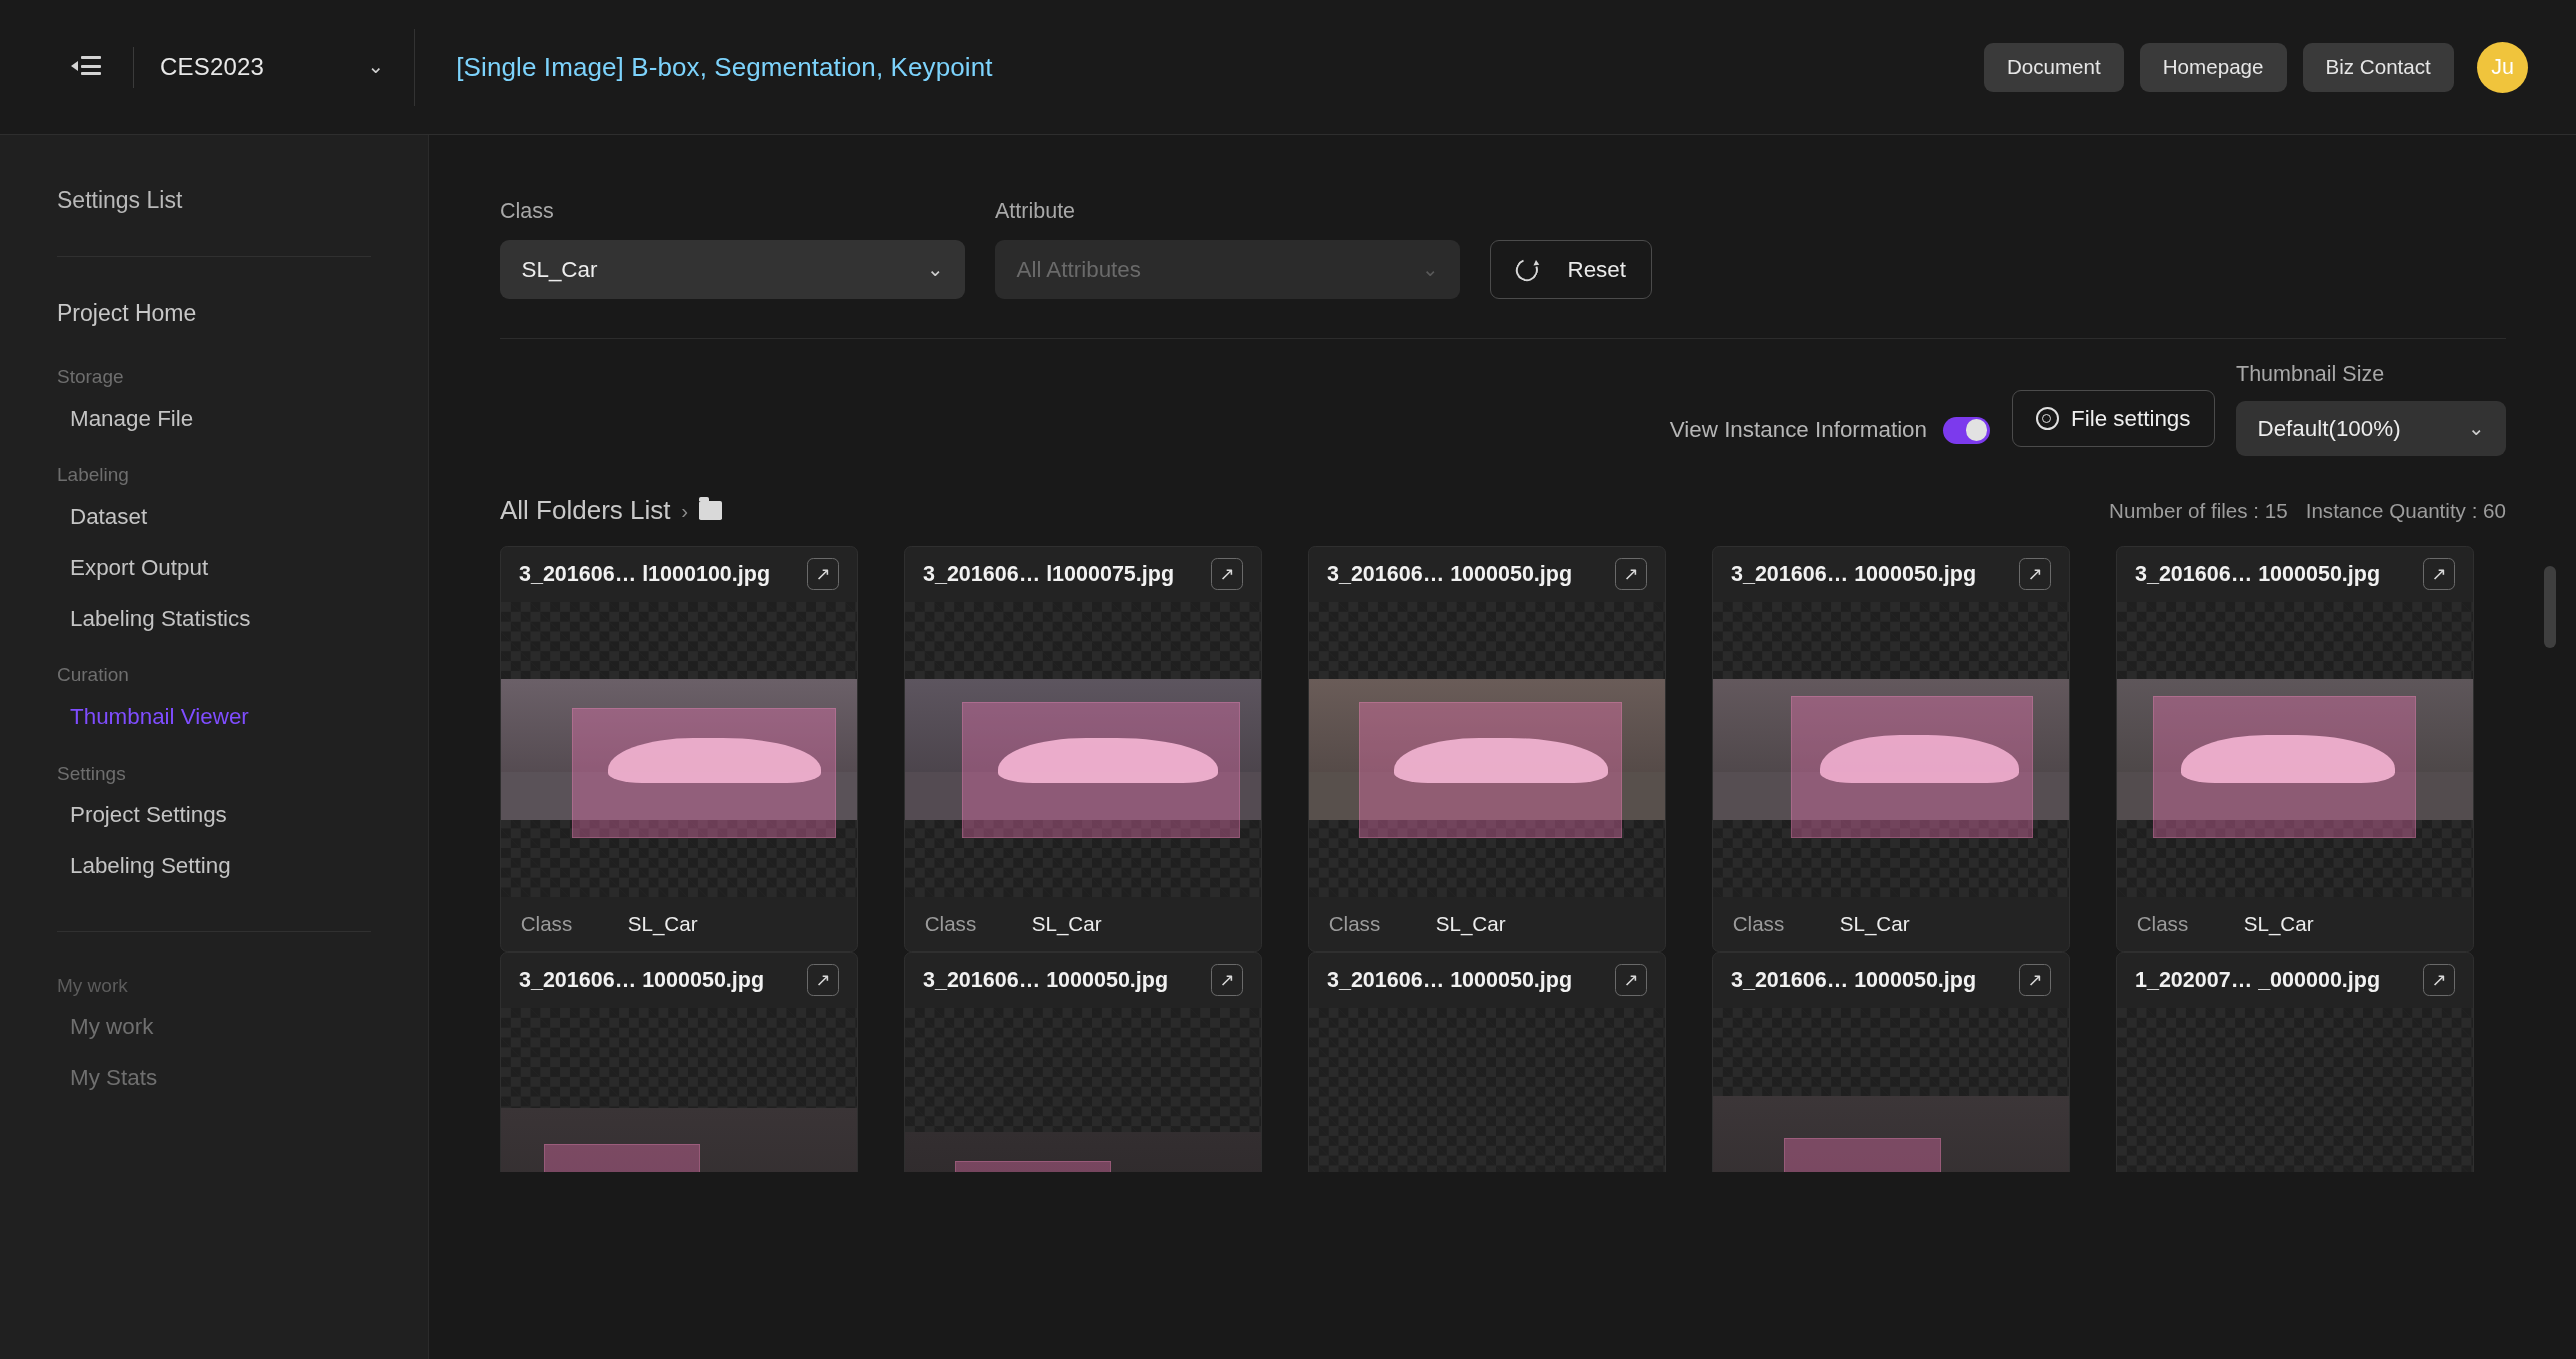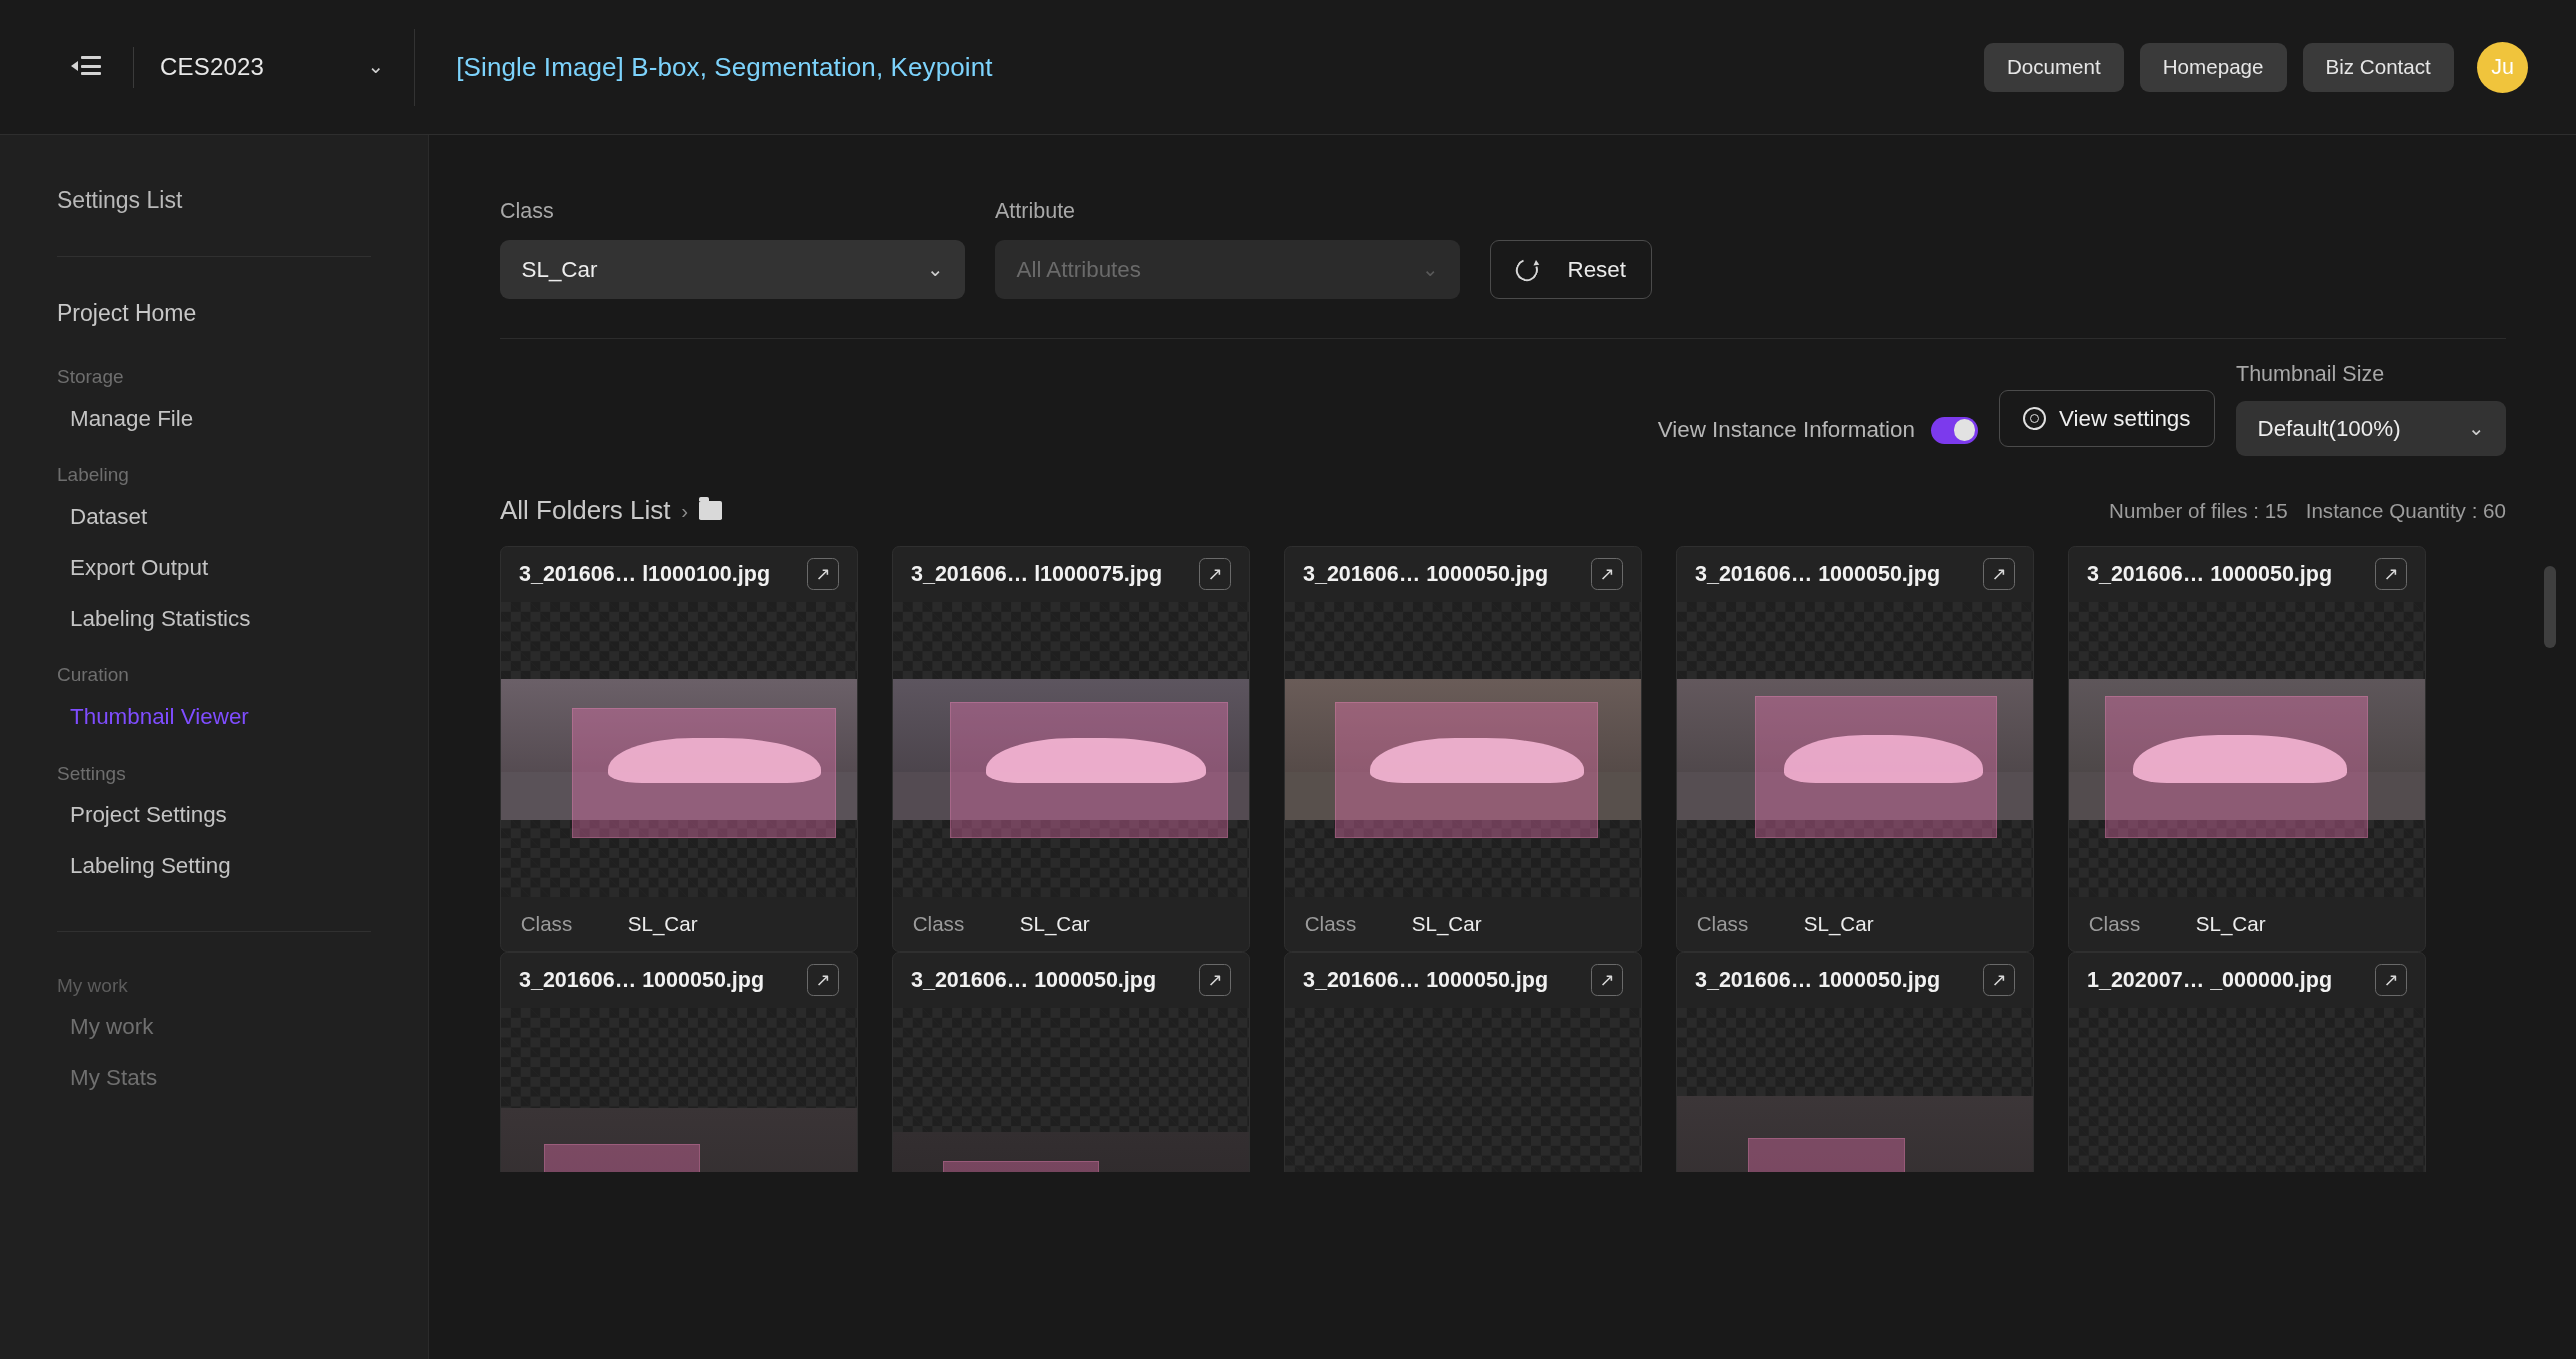--- a/index.html
+++ b/index.html
@@ -171,21 +171,21 @@
   .folder-ico:before {
     content:""; position:absolute; top:-4.5px; left:0; width: 9.8px; height: 4.5px;
     background: #d9d9d9; border-radius: 1.8px 1.8px 0 0;
   }
   .counts { margin-left: auto; color: #9d9d9d; font-size: 20.6px; display: flex; gap: 18px; }
 
   
   .grid-wrap { position: relative; margin: 19.7px 0 0 0; height: 626px; overflow: hidden; }
   .grid {
     display: grid; grid-template-columns: repeat(5, 358px);
-    gap: 0 34px; padding-left: 70px;
+    gap: 0 46px; padding-left: 70px;
   }
   .card {
     background: #232323; border: 0.9px solid #2f2f2f; border-radius: 7.2px;
     overflow: hidden; cursor: pointer;
   }
   .card-head {
     height: 55px; display: flex; align-items: center; padding: 0 18px; gap: 9px;
   }
   .fname { color: #f1f1f1; font-size: 21.5px; font-weight: bold; white-space: nowrap; }
   .fname .pfx { }
@@ -306,21 +306,21 @@
 
   <div class="viewrow">
     <div class="toggle-wrap">
       <span class="toggle-lbl">View Instance Information</span>
       <span class="toggle">
           <span class="knob"></span>
         </span>
     </div>
     <div class="viewset-btn">
       <span class="gear"></span>
-      <span>View settings</span>
+      <span>File settings</span>
     </div>
     <div class="thumbsize">
       <div class="flabel">Thumbnail Size</div>
       <div class="fselect">
         <span class="v">Default(100%)</span>
         <span class="chev">⌄</span>
       </div>
     </div>
   </div>
 

